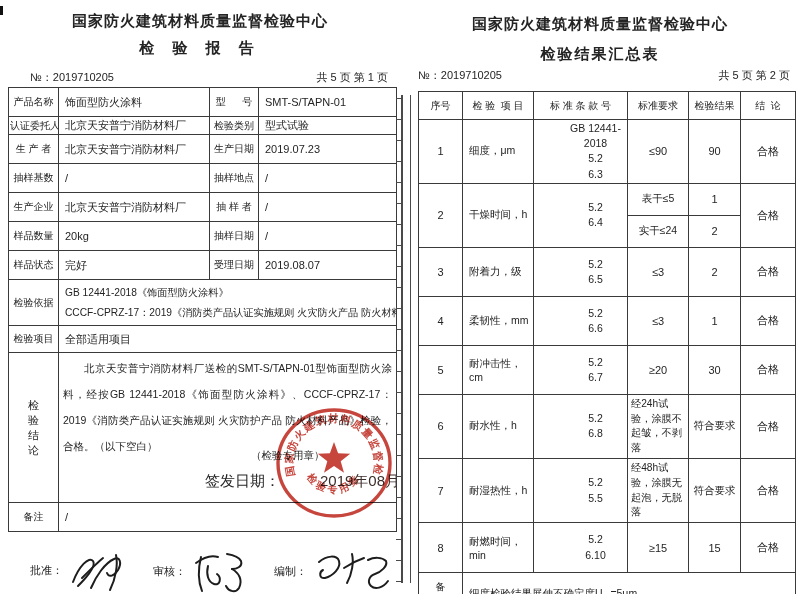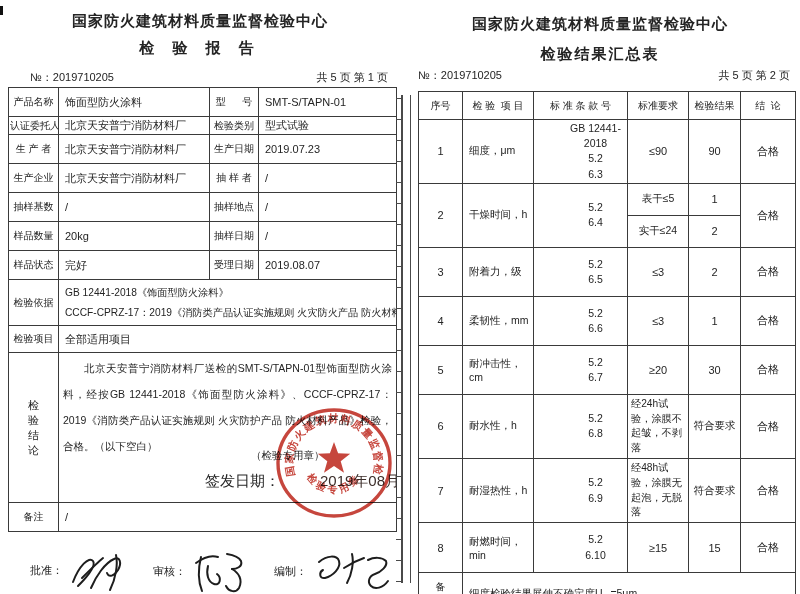--- a/index.html
+++ b/index.html
@@ -71,29 +71,29 @@
         <td class="lbl">检验类别</td>
         <td class="val">型式试验</td>
       </tr>
       <tr style="height:29px">
         <td class="lbl">生 产 者</td>
         <td class="val">北京天安普宁消防材料厂</td>
         <td class="lbl">生产日期</td>
         <td class="val">2019.07.23</td>
       </tr>
       <tr style="height:29px">
+        <td class="lbl">抽样基数</td>
+        <td class="val">/</td>
+        <td class="lbl">抽样地点</td>
+        <td class="val">/</td>
+      </tr>
+      <tr style="height:29px">
         <td class="lbl">生产企业</td>
         <td class="val">北京天安普宁消防材料厂</td>
         <td class="lbl">抽 样 者</td>
-        <td class="val">/</td>
-      </tr>
-      <tr style="height:29px">
-        <td class="lbl">抽样基数</td>
-        <td class="val">/</td>
-        <td class="lbl">抽样地点</td>
         <td class="val">/</td>
       </tr>
       <tr style="height:29px">
         <td class="lbl">样品数量</td>
         <td class="val">20kg</td>
         <td class="lbl">抽样日期</td>
         <td class="val">/</td>
       </tr>
       <tr style="height:29px">
         <td class="lbl">样品状态</td>
@@ -287,21 +287,21 @@
         </td>
         <td class="req-left">经24h试验，涂膜不起皱，不剥落</td>
         <td class="ctr small">符合要求</td>
         <td class="ctr">合格</td>
       </tr>
       <tr style="height:55px">
         <td class="ctr">7</td>
         <td class="val small">耐湿热性，h</td>
         <td class="ctr small clause">
           <div>5.2</div>
-          <div>6.9</div>
+          <div>5.5</div>
         </td>
         <td class="req-left">经48h试验，涂膜无起泡，无脱落</td>
         <td class="ctr small">符合要求</td>
         <td class="ctr">合格</td>
       </tr>
       <tr style="height:50px">
         <td class="ctr">8</td>
         <td class="val small">耐燃时间，min</td>
         <td class="ctr small clause">
           <div>5.2</div>

